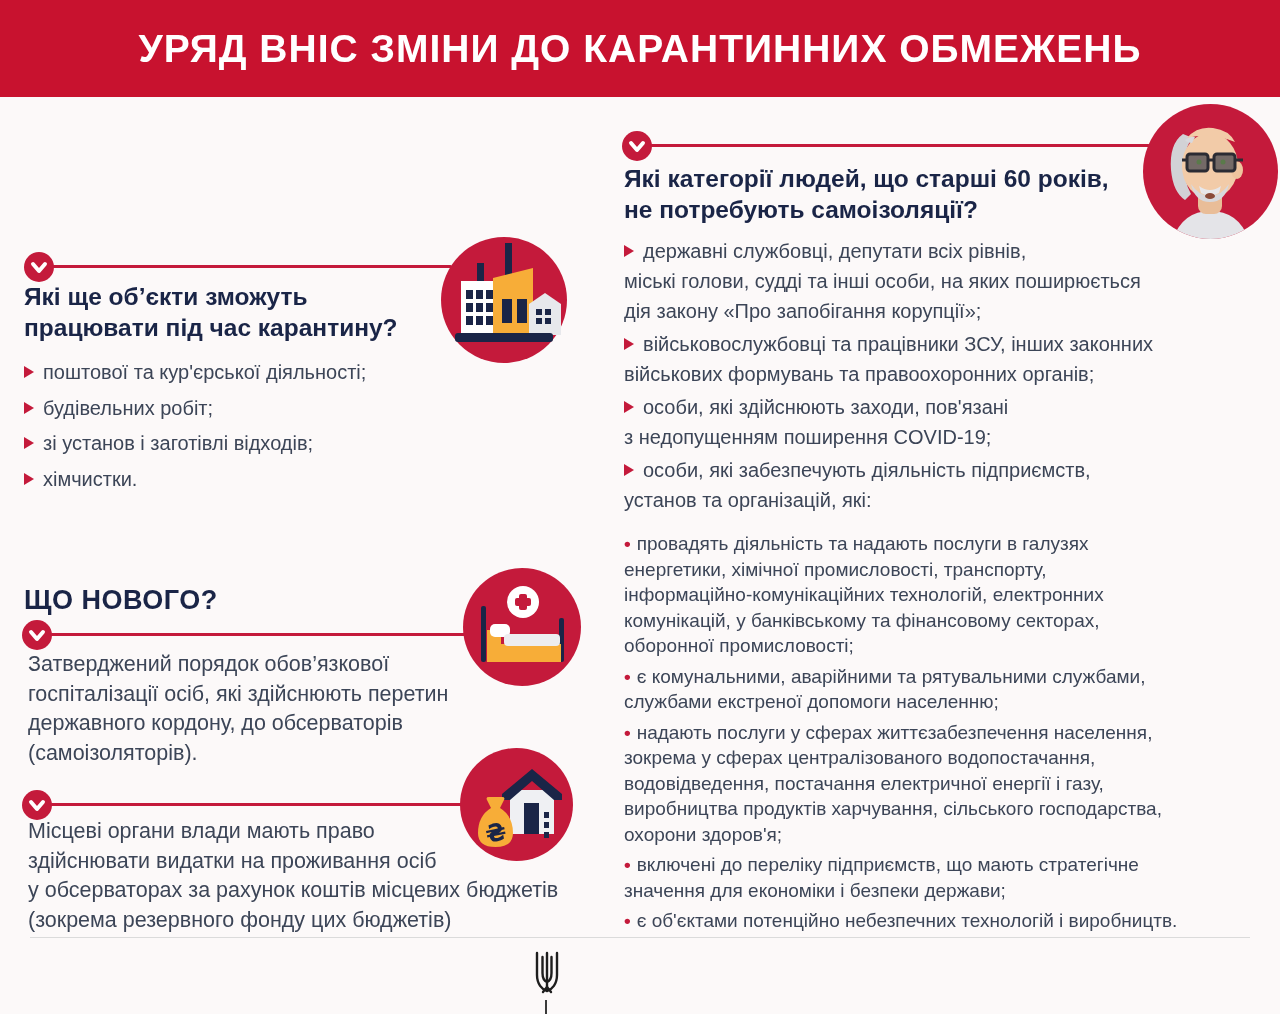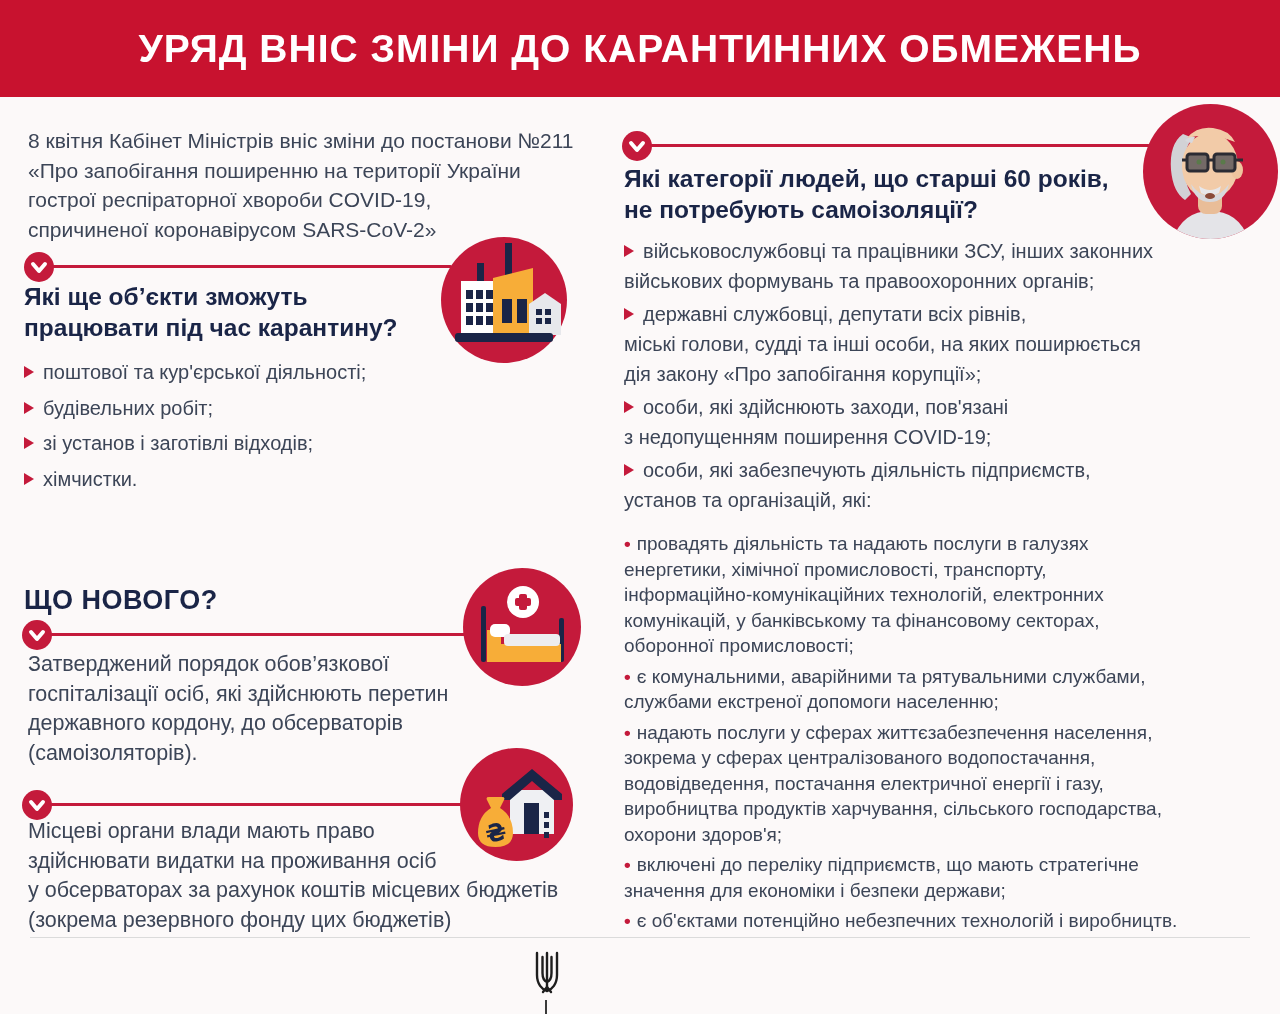--- a/index.html
+++ b/index.html
@@ -69,24 +69,20 @@
 </style>
 </head>
 <body>
 
 <div class="page">
 
   <header class="banner">
     <h1>УРЯД ВНІС ЗМІНИ ДО КАРАНТИННИХ ОБМЕЖЕНЬ</h1>
   </header>
 
-  <p class="intro pre">8 квітня Кабінет Міністрів вніс зміни до постанови №211
-«Про запобігання поширенню на території України
-гострої респіраторної хвороби COVID-19,
-спричиненої коронавірусом SARS-CoV-2»</p>
 
   <div class="rule" style="left:24px;top:252px;">
     <span class="check">
       <svg width="30" height="30" viewBox="0 0 30 30">
           <circle cx="15" cy="15" r="15" fill="var(--accent)"></circle>
           <path d="M9 12 L15 19 L21 12" fill="none" stroke="#fff" stroke-width="4" stroke-linecap="round" stroke-linejoin="round"></path>
         </svg>
     </span>
     <span class="line" style="width:400px;"></span>
   </div>
@@ -233,25 +229,25 @@
         <circle cx="56" cy="58" r="2.5" fill="#5A7A4A"></circle>
         <circle cx="80" cy="58" r="2.5" fill="#5A7A4A"></circle>
       </g>
     </svg>
   </div>
 
   <h2 class="heading pre" style="left:624px;top:163px;width:560px;">Які категорії людей, що старші 60 років,
 не потребують самоізоляції?</h2>
 
   <ul class="arrow-list list-right">
-      <li><span class="tri"></span><span class="t">військовослужбовці та працівники ЗСУ, інших законних
-військових формувань та правоохоронних органів;</span></li>
       <li><span class="tri"></span><span class="t">державні службовці, депутати всіх рівнів,
 міські голови, судді та інші особи, на яких поширюється
 дія закону «Про запобігання корупції»;</span></li>
+      <li><span class="tri"></span><span class="t">військовослужбовці та працівники ЗСУ, інших законних
+військових формувань та правоохоронних органів;</span></li>
       <li><span class="tri"></span><span class="t">особи, які здійснюють заходи, пов'язані
 з недопущенням поширення COVID-19;</span></li>
       <li><span class="tri"></span><span class="t">особи, які забезпечують діяльність підприємств,
 установ та організацій, які:</span></li>
     </ul>
 
   <ul class="dot-list">
       <li><span class="dot">•</span><span class="t">провадять діяльність та надають послуги в галузях
 енергетики, хімічної промисловості, транспорту,
 інформаційно-комунікаційних технологій, електронних

